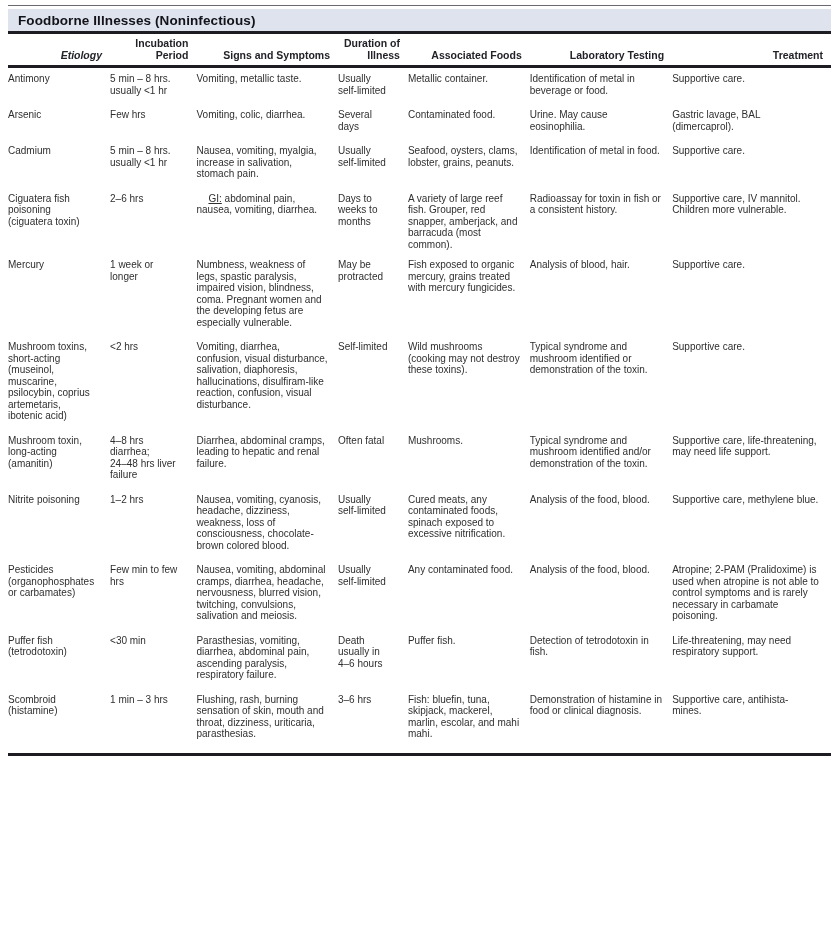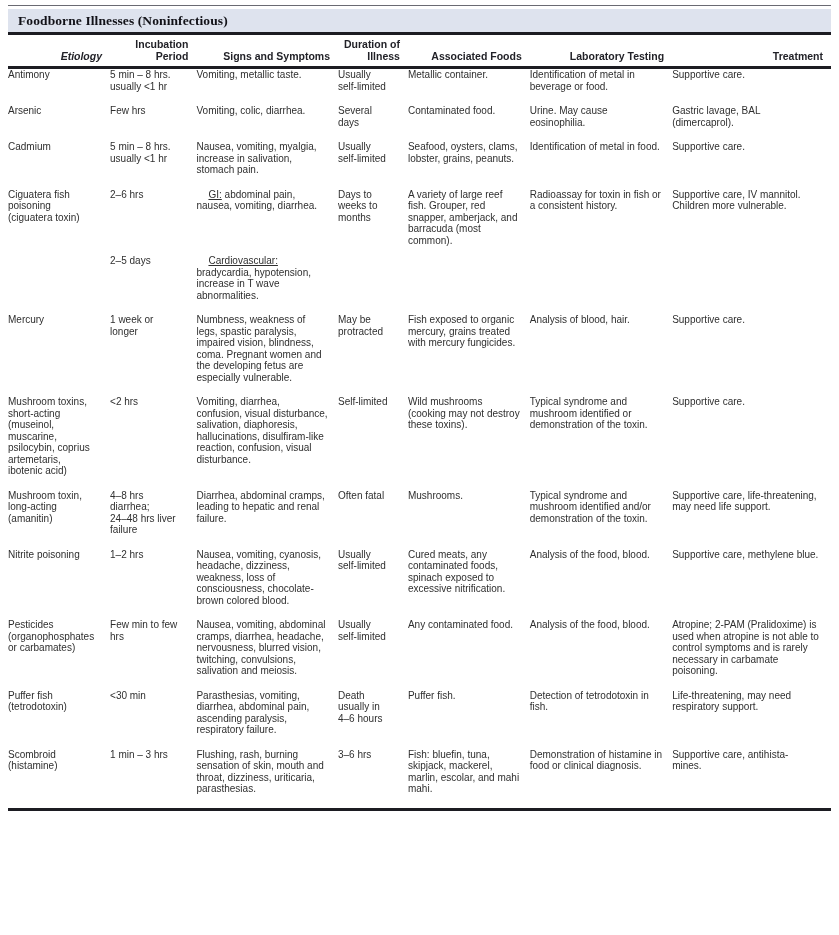--- a/index.html
+++ b/index.html
@@ -17,21 +17,20 @@
     height: 3px;
   }
   .title-bar {
     background: var(--title-bar-bg, #dee3ee);
     border-bottom: 3px solid var(--rule-dark, #1c1c22);
     padding: 4px 12px 3px 10px;
     font-size: 13.5px;
     font-weight: bold;
     color: #121218;
     letter-spacing: 0.1px;
-    font-family: Liberation Serif, serif;
   }
   table.data-table {
     width: 100%;
     border-collapse: collapse;
     table-layout: fixed;
     border-bottom: 3px solid var(--rule-dark, #1c1c22);
     font-size: 10px;
     line-height: 11.5px;
   }
   col.c-etiology   { width: 12.4%; }
@@ -52,21 +51,21 @@
     color: #222228;
   }
   thead th.h-etiology { text-align: right; font-style: italic; }
   tbody td {
     vertical-align: top;
     text-align: left;
     padding: 0 10px 13px 0;
     white-space: pre-line;
     word-wrap: break-word;
   }
-  tbody tr:first-child td { }
+  tbody tr:first-child td { padding-top: 5px; }
   tbody tr.subrow-lead td, tbody td.subrow { padding-bottom: 9px; }
   .u { text-decoration: underline; margin-left: 12px; }
 </style>
 </head>
 <body>
 
 <div class="page">
   <div class="table-wrap">
     <div class="top-rule"></div>
     <div class="title-bar">
@@ -135,30 +134,20 @@
             <td>2–6 hrs</td>
             <td><span class="u">GI:</span> abdominal pain, nausea, vomiting, diarrhea.</td>
             <td>Days to
 weeks to
 months</td>
             <td>A variety of large reef fish. Grouper, red snapper, amberjack, and barracuda (most common).</td>
             <td>Radioassay for toxin in fish or a consistent history.</td>
             <td>Supportive care, IV mannitol. Children more vulnerable.</td>
           </tr>
           <tr>
-            <td></td>
-            <td>2–5 days</td>
-            <td><span class="u">Cardiovascular:</span>
-bradycardia, hypotension, increase in T wave abnormalities.</td>
-            <td></td>
-            <td></td>
-            <td></td>
-            <td></td>
-          </tr>
-          <tr>
             <td>Mercury</td>
             <td>1 week or
 longer</td>
             <td>Numbness, weakness of legs, spastic paralysis, impaired vision, blindness, coma. Pregnant women and the developing fetus are especially vulnerable.</td>
             <td>May be
 protracted</td>
             <td>Fish exposed to organic mercury, grains treated with mercury fungicides.</td>
             <td>Analysis of blood, hair.</td>
             <td>Supportive care.</td>
           </tr>

